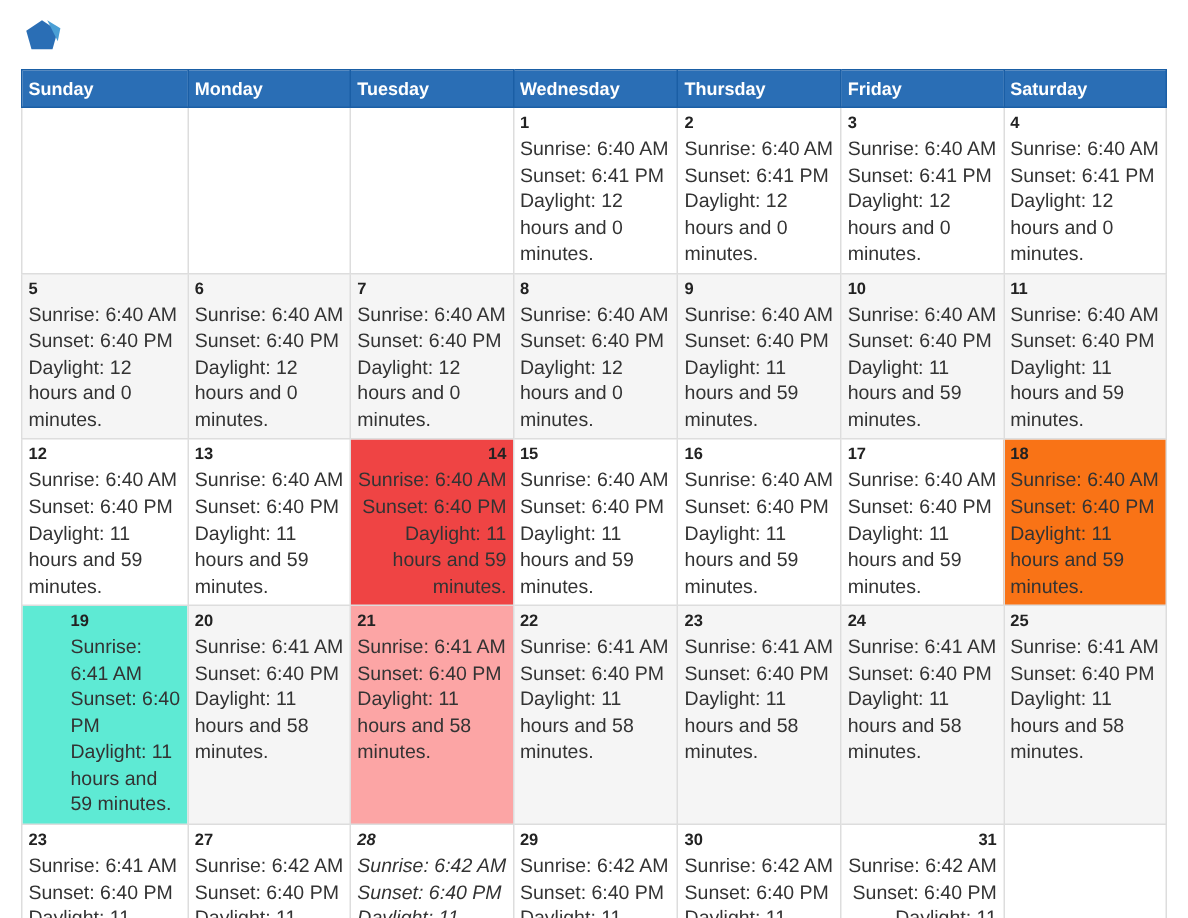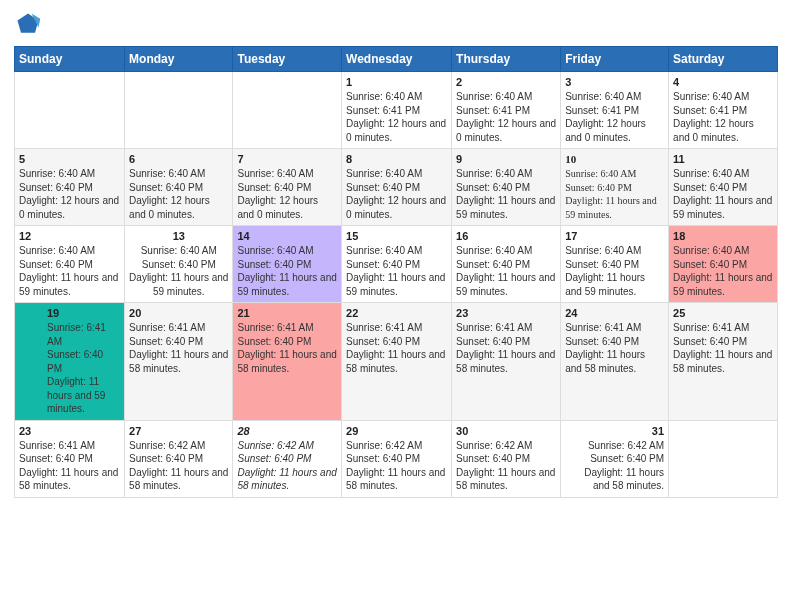--- a/index.html
+++ b/index.html
@@ -90,21 +90,21 @@
       background: #f5f5f5;
     }
     .day-number {
       font-size: 11px;
       font-weight: bold;
       color: #222;
       display: block;
       margin-bottom: 2px;
     }
     .cell-content {
-      font-size: 10px;
+      font-size: 13px;
       line-height: 1.35;
       color: #333;
     }
     .empty-cell {
       background: #fff !important;
     }
   </style>
 </head>
 <body>
 
@@ -174,61 +174,61 @@
             <div class="cell-content">Sunrise: 6:40 AM<br>Sunset: 6:40 PM<br>Daylight: 12 hours and 0 minutes.</div>
           </td>
           <td style="background: rgb(245, 245, 245);">
             <span class="day-number">8</span>
             <div class="cell-content">Sunrise: 6:40 AM<br>Sunset: 6:40 PM<br>Daylight: 12 hours and 0 minutes.</div>
           </td>
           <td style="background: rgb(245, 245, 245);">
             <span class="day-number">9</span>
             <div class="cell-content">Sunrise: 6:40 AM<br>Sunset: 6:40 PM<br>Daylight: 11 hours and 59 minutes.</div>
           </td>
-          <td style="background: rgb(245, 245, 245); font-family: Liberation Serif, serif;">
+          <td style="background: rgb(245, 245, 245);">
             <span class="day-number">10</span>
             <div class="cell-content">Sunrise: 6:40 AM<br>Sunset: 6:40 PM<br>Daylight: 11 hours and 59 minutes.</div>
           </td>
           <td style="background: rgb(245, 245, 245);">
             <span class="day-number">11</span>
             <div class="cell-content">Sunrise: 6:40 AM<br>Sunset: 6:40 PM<br>Daylight: 11 hours and 59 minutes.</div>
           </td>
         </tr>
         <tr>
           <td style="background: rgb(255, 255, 255); margin-left: 30px;">
             <span class="day-number">12</span>
             <div class="cell-content">Sunrise: 6:40 AM<br>Sunset: 6:40 PM<br>Daylight: 11 hours and 59 minutes.</div>
           </td>
-          <td style="background: rgb(255, 255, 255); text-align: center;">
+          <td style="background: rgb(255, 255, 255);">
             <span class="day-number">13</span>
             <div class="cell-content">Sunrise: 6:40 AM<br>Sunset: 6:40 PM<br>Daylight: 11 hours and 59 minutes.</div>
           </td>
-          <td style="background: #c4b5fd;">
+          <td style="background: #ef4444; text-align: right;">
             <span class="day-number">14</span>
             <div class="cell-content">Sunrise: 6:40 AM<br>Sunset: 6:40 PM<br>Daylight: 11 hours and 59 minutes.</div>
           </td>
           <td style="background: rgb(255, 255, 255);">
             <span class="day-number">15</span>
             <div class="cell-content">Sunrise: 6:40 AM<br>Sunset: 6:40 PM<br>Daylight: 11 hours and 59 minutes.</div>
           </td>
           <td style="background: rgb(255, 255, 255);">
             <span class="day-number">16</span>
             <div class="cell-content">Sunrise: 6:40 AM<br>Sunset: 6:40 PM<br>Daylight: 11 hours and 59 minutes.</div>
           </td>
           <td style="background: rgb(255, 255, 255);">
             <span class="day-number">17</span>
             <div class="cell-content">Sunrise: 6:40 AM<br>Sunset: 6:40 PM<br>Daylight: 11 hours and 59 minutes.</div>
           </td>
-          <td style="background: #fca5a5;">
+          <td style="background: #f97316;">
             <span class="day-number">18</span>
             <div class="cell-content">Sunrise: 6:40 AM<br>Sunset: 6:40 PM<br>Daylight: 11 hours and 59 minutes.</div>
           </td>
         </tr>
         <tr>
-          <td style="background: #14b8a6; padding-left: 32px;">
+          <td style="background: #5eead4; padding-left: 32px;">
             <span class="day-number">19</span>
             <div class="cell-content">Sunrise: 6:41 AM<br>Sunset: 6:40 PM<br>Daylight: 11 hours and 59 minutes.</div>
           </td>
           <td style="background: rgb(245, 245, 245);">
             <span class="day-number">20</span>
             <div class="cell-content">Sunrise: 6:41 AM<br>Sunset: 6:40 PM<br>Daylight: 11 hours and 58 minutes.</div>
           </td>
           <td style="background: #fca5a5;">
             <span class="day-number">21</span>
             <div class="cell-content">Sunrise: 6:41 AM<br>Sunset: 6:40 PM<br>Daylight: 11 hours and 58 minutes.</div>

